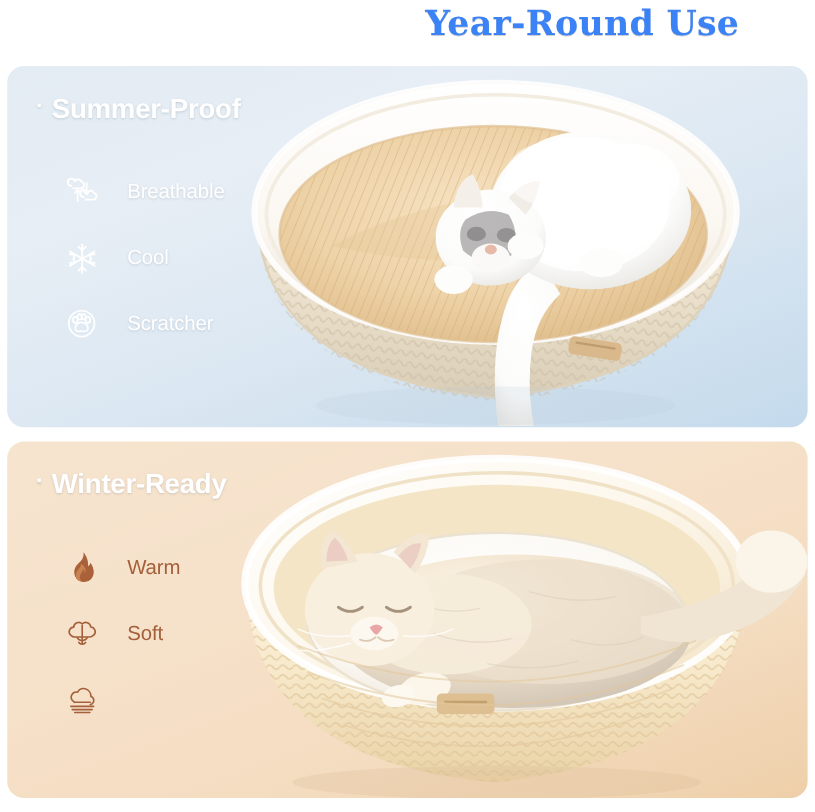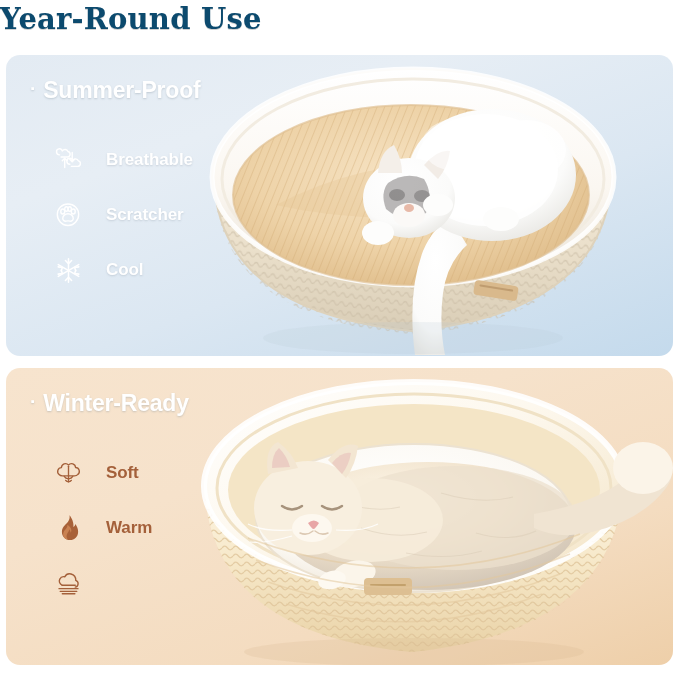--- a/index.html
+++ b/index.html
@@ -8,26 +8,26 @@
     background:#ffffff;
     font-family:"Liberation Sans", sans-serif;
     overflow:hidden;
     position:relative;
   }
   .page{position:relative;width:679px;height:677px;}
 
   
   .title{
     position:absolute;top:2px;left:0;width:616px;
-    text-align:left;
+    text-align:right;
     font-family:"DejaVu Serif", serif;
     font-weight:bold;
     font-size:29px;
     letter-spacing:.2px;
-    color:#0c4a6e;
+    color:#3b82f6;
     text-shadow:0 1px 0 rgba(120,120,120,.35);
   }
 
   
   .panel{
     position:absolute;left:6px;width:667px;
     border-radius:14px;
     overflow:hidden;
   }
   .panel-summer{
@@ -54,21 +54,21 @@
   
   .features{position:absolute;left:46px;top:88px;}
   .feature{
     display:flex;align-items:center;height:34px;margin-bottom:21px;
   }
   .feature .ic{
     width:32px;height:32px;flex:0 0 32px;
     display:flex;align-items:center;justify-content:center;
   }
   .feature .lbl{
-    margin-left:22px;font-size:17px;font-weight:bold;letter-spacing:-.1px;
+    margin-left:22px;font-size:17px;font-weight:normal;letter-spacing:-.1px;
     white-space:nowrap;
   }
   .panel-summer .lbl{color:#ffffff;text-shadow:0 1px 2px rgba(110,125,140,.25);}
   .panel-winter .lbl{color:#a4603a;}
 
   
   .photo{position:absolute;overflow:hidden;}
   .photo-summer{left:150px;top:0;width:517px;height:301px;}
   .photo-winter{left:150px;top:0;width:517px;height:297px;}
   .photo svg{display:block;}
@@ -182,47 +182,47 @@
             <path d="M18 20.5a3.2 3.2 0 1 1 3-4.2 3.4 3.4 0 0 1 6 .6 3 3 0 0 1-.6 5.9H19.6"></path>
             <path d="M12.5 24V14m0 0-2.6 2.8M12.5 14l2.6 2.8"></path>
             <path d="M20.5 8v10m0 0 2.6-2.8M20.5 18l-2.6-2.8"></path>
           </svg>
         </span>
         <span class="lbl">Breathable</span>
       </div>
 
       <div class="feature">
         <span class="ic">
-          <svg width="30" height="30" viewBox="0 0 32 32" fill="none" stroke="#ffffff" stroke-width="1.5" stroke-linecap="round" stroke-linejoin="round">
-            <path d="M16 4.2c6.3 0 11.4 5 11.4 11.2S22.3 27.2 16 27.2 4.6 21.6 4.6 15.4 9.7 4.2 16 4.2Z"></path>
-            <ellipse cx="10.4" cy="12.3" rx="2.1" ry="2.7"></ellipse>
-            <ellipse cx="21.6" cy="12.3" rx="2.1" ry="2.7"></ellipse>
-            <ellipse cx="14.3" cy="9.6" rx="1.8" ry="2.4"></ellipse>
-            <ellipse cx="17.8" cy="9.6" rx="1.8" ry="2.4"></ellipse>
-            <path d="M16 14.6c3.1 0 5.6 2.4 5.6 5.1 0 2.2-1.9 3.2-3.6 2.8-1.3-.3-2.7-.3-4 0-1.7.4-3.6-.6-3.6-2.8 0-2.7 2.5-5.1 5.6-5.1Z"></path>
-          </svg>
-        </span>
-        <span class="lbl">Scratcher</span>
-      </div>
-
-      <div class="feature">
-        <span class="ic">
           <svg width="29" height="29" viewBox="0 0 32 32" fill="none" stroke="#ffffff" stroke-width="1.7" stroke-linecap="round" stroke-linejoin="round">
             <path d="M16 3v26"></path>
               <path d="M4.7 9.5 27.3 22.5"></path>
               <path d="M27.3 9.5 4.7 22.5"></path>
             <path d="M16 8.4 12.6 5m3.4 3.4L19.4 5"></path>
             <path d="M16 23.6 12.6 27m3.4-3.4L19.4 27"></path>
             <path d="m9.2 12.6-4.6-.6m4.6.6L8 16.4"></path>
             <path d="m22.8 19.4 4.6.6m-4.6-.6 1.2-3.8"></path>
             <path d="m22.8 12.6 4.6-.6m-4.6.6L24 16.4"></path>
             <path d="m9.2 19.4-4.6.6m4.6-.6L8 15.6"></path>
           </svg>
         </span>
         <span class="lbl">Cool</span>
+      </div>
+
+      <div class="feature">
+        <span class="ic">
+          <svg width="30" height="30" viewBox="0 0 32 32" fill="none" stroke="#ffffff" stroke-width="1.5" stroke-linecap="round" stroke-linejoin="round">
+            <path d="M16 4.2c6.3 0 11.4 5 11.4 11.2S22.3 27.2 16 27.2 4.6 21.6 4.6 15.4 9.7 4.2 16 4.2Z"></path>
+            <ellipse cx="10.4" cy="12.3" rx="2.1" ry="2.7"></ellipse>
+            <ellipse cx="21.6" cy="12.3" rx="2.1" ry="2.7"></ellipse>
+            <ellipse cx="14.3" cy="9.6" rx="1.8" ry="2.4"></ellipse>
+            <ellipse cx="17.8" cy="9.6" rx="1.8" ry="2.4"></ellipse>
+            <path d="M16 14.6c3.1 0 5.6 2.4 5.6 5.1 0 2.2-1.9 3.2-3.6 2.8-1.3-.3-2.7-.3-4 0-1.7.4-3.6-.6-3.6-2.8 0-2.7 2.5-5.1 5.6-5.1Z"></path>
+          </svg>
+        </span>
+        <span class="lbl">Scratcher</span>
       </div>
 
     </div>
   </div>
 
   <div class="panel panel-winter">
 
     <div class="photo photo-winter">
       <svg width="517" height="297" viewBox="0 0 517 297" xmlns="http://www.w3.org/2000/svg" aria-hidden="true">
         <defs>
@@ -325,43 +325,43 @@
 
     <div class="heading">
       <span class="dot">·</span>
       <span>Winter-Ready</span>
     </div>
 
     <div class="features">
 
       <div class="feature">
         <span class="ic">
+          <svg width="30" height="30" viewBox="0 0 32 32">
+            <path d="M17.6 2.3c.7 4.2-1.1 6.6-3.2 8.8-2.3 2.4-4.9 4.7-4.9 9.1 0 5 3.9 8.6 8.5 8.6 5 0 8.8-3.6 8.8-8.9 0-3.6-1.6-6.2-3-8.2-.2 1.6-1.1 2.8-2.1 3.2.7-4.6-1.6-9.7-4.1-12.6Z" fill="#a86138"></path>
+            <path d="M15.3 12.4c.4 2.9-1.2 4-2.6 5.8-1.2 1.5-1.9 3-1.9 4.8 0 3.1 2.3 5.2 5 5.2-1.4-1.6-1.7-3.6-.9-5.6.7-1.8 2.2-2.9 2.4-5.3.9 1.1 1.4 2.3 1.5 3.8 1.2-1.6 1.1-4-.7-6.2-.8-1-2-1.9-2.8-2.5Z" fill="#c98252"></path>
+          </svg>
+        </span>
+        <span class="lbl">Warm</span>
+      </div>
+
+      <div class="feature">
+        <span class="ic">
           <svg width="31" height="31" viewBox="0 0 32 32" fill="none" stroke="#a4603a" stroke-width="1.4" stroke-linecap="round" stroke-linejoin="round">
             <path d="M16 7.2a4.2 4.2 0 0 1 7.3 2.6 4 4 0 0 1 2.4 7.1 4.6 4.6 0 0 1-3.5 1.5H9.8A4.6 4.6 0 0 1 6.3 17a4 4 0 0 1 2.4-7.1A4.2 4.2 0 0 1 16 7.2Z"></path>
             <path d="M16 8.6v9.8"></path>
             <path d="M16 24.6v-6.2"></path>
             <path d="M16 21.6c-2.2-.2-3.6-1.2-4.4-2.6m4.4 2.6c2.2-.2 3.6-1.2 4.4-2.6"></path>
             <path d="M16 24.6c-1.3 0-2.3-.6-2.9-1.5M16 24.6c1.3 0 2.3-.6 2.9-1.5"></path>
           </svg>
         </span>
         <span class="lbl">Soft</span>
       </div>
 
       <div class="feature">
         <span class="ic">
-          <svg width="30" height="30" viewBox="0 0 32 32">
-            <path d="M17.6 2.3c.7 4.2-1.1 6.6-3.2 8.8-2.3 2.4-4.9 4.7-4.9 9.1 0 5 3.9 8.6 8.5 8.6 5 0 8.8-3.6 8.8-8.9 0-3.6-1.6-6.2-3-8.2-.2 1.6-1.1 2.8-2.1 3.2.7-4.6-1.6-9.7-4.1-12.6Z" fill="#a86138"></path>
-            <path d="M15.3 12.4c.4 2.9-1.2 4-2.6 5.8-1.2 1.5-1.9 3-1.9 4.8 0 3.1 2.3 5.2 5 5.2-1.4-1.6-1.7-3.6-.9-5.6.7-1.8 2.2-2.9 2.4-5.3.9 1.1 1.4 2.3 1.5 3.8 1.2-1.6 1.1-4-.7-6.2-.8-1-2-1.9-2.8-2.5Z" fill="#c98252"></path>
-          </svg>
-        </span>
-        <span class="lbl">Warm</span>
-      </div>
-
-      <div class="feature">
-        <span class="ic">
           <svg width="31" height="31" viewBox="0 0 32 32" fill="none" stroke="#a4603a" stroke-width="1.4" stroke-linecap="round" stroke-linejoin="round">
             <path d="M9.4 17.8c-2.6-1.3-3.6-4-2.4-6.3 1-2 3.2-2.9 5.1-2.4C13.4 6.6 16 5.5 18.6 6.2c3 .8 5 3.6 4.9 6.6 1.6.6 2.6 2.2 2.4 3.9-.2 1.6-1.4 2.8-2.9 3.1"></path>
             <path d="M9.4 17.8h13.6"></path>
             <path d="M6.2 21.3h19.6"></path>
             <path d="M7.4 24.1h17.2"></path>
             <path d="M9.6 26.6h13"></path>
           </svg>
         </span>
       </div>
 

